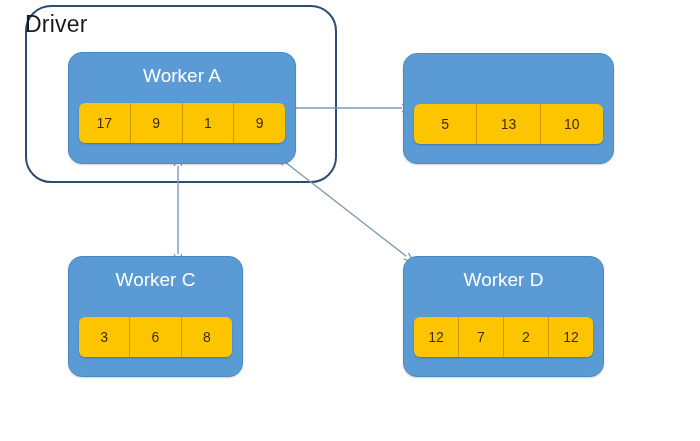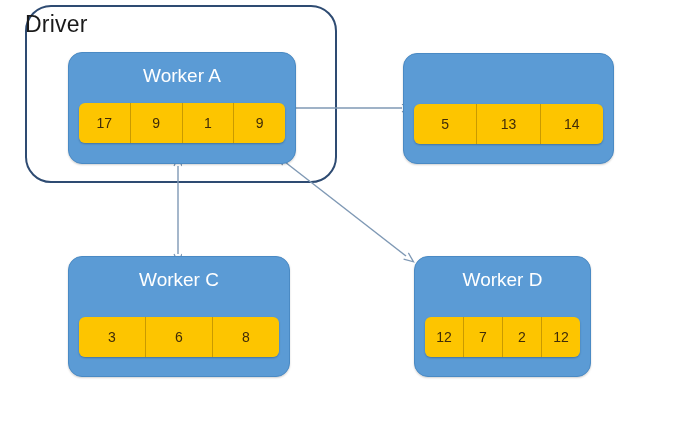--- a/index.html
+++ b/index.html
@@ -81,22 +81,22 @@
     justify-content: center;
     font-size: 14px;
     color: #402c08;
     box-sizing: border-box;
   }
   .cell:last-child { border-right: none; }
 
   
   #worker-a { left: 68px;  top: 52px;  width: 228px; height: 112px; }
   #worker-b { left: 403px; top: 53px;  width: 211px; height: 111px; }
-  #worker-c { left: 68px;  top: 256px; width: 222px; height: 121px; }
-  #worker-d { left: 414px; top: 256px; width: 177px; height: 121px; }
+  #worker-c { left: 68px;  top: 256px; width: 175px; height: 121px; }
+  #worker-d { left: 403px; top: 256px; width: 201px; height: 121px; }
   #worker-c .cells, #worker-d .cells { top: 60px; }
 
   
   .connectors {
     position: absolute;
     left: 0;
     top: 0;
     width: 700px;
     height: 441px;
     pointer-events: none;
@@ -134,21 +134,21 @@
       <div class="cell">9</div>
       <div class="cell">1</div>
       <div class="cell">9</div>
     </div>
   </div>
 
   <div class="worker" id="worker-b">
     <div class="cells">
       <div class="cell">5</div>
       <div class="cell">13</div>
-      <div class="cell">14</div>
+      <div class="cell">10</div>
     </div>
   </div>
 
   <div class="worker" id="worker-c">
     <div class="worker-title">Worker C</div>
     <div class="cells">
       <div class="cell">3</div>
       <div class="cell">6</div>
       <div class="cell">8</div>
     </div>

